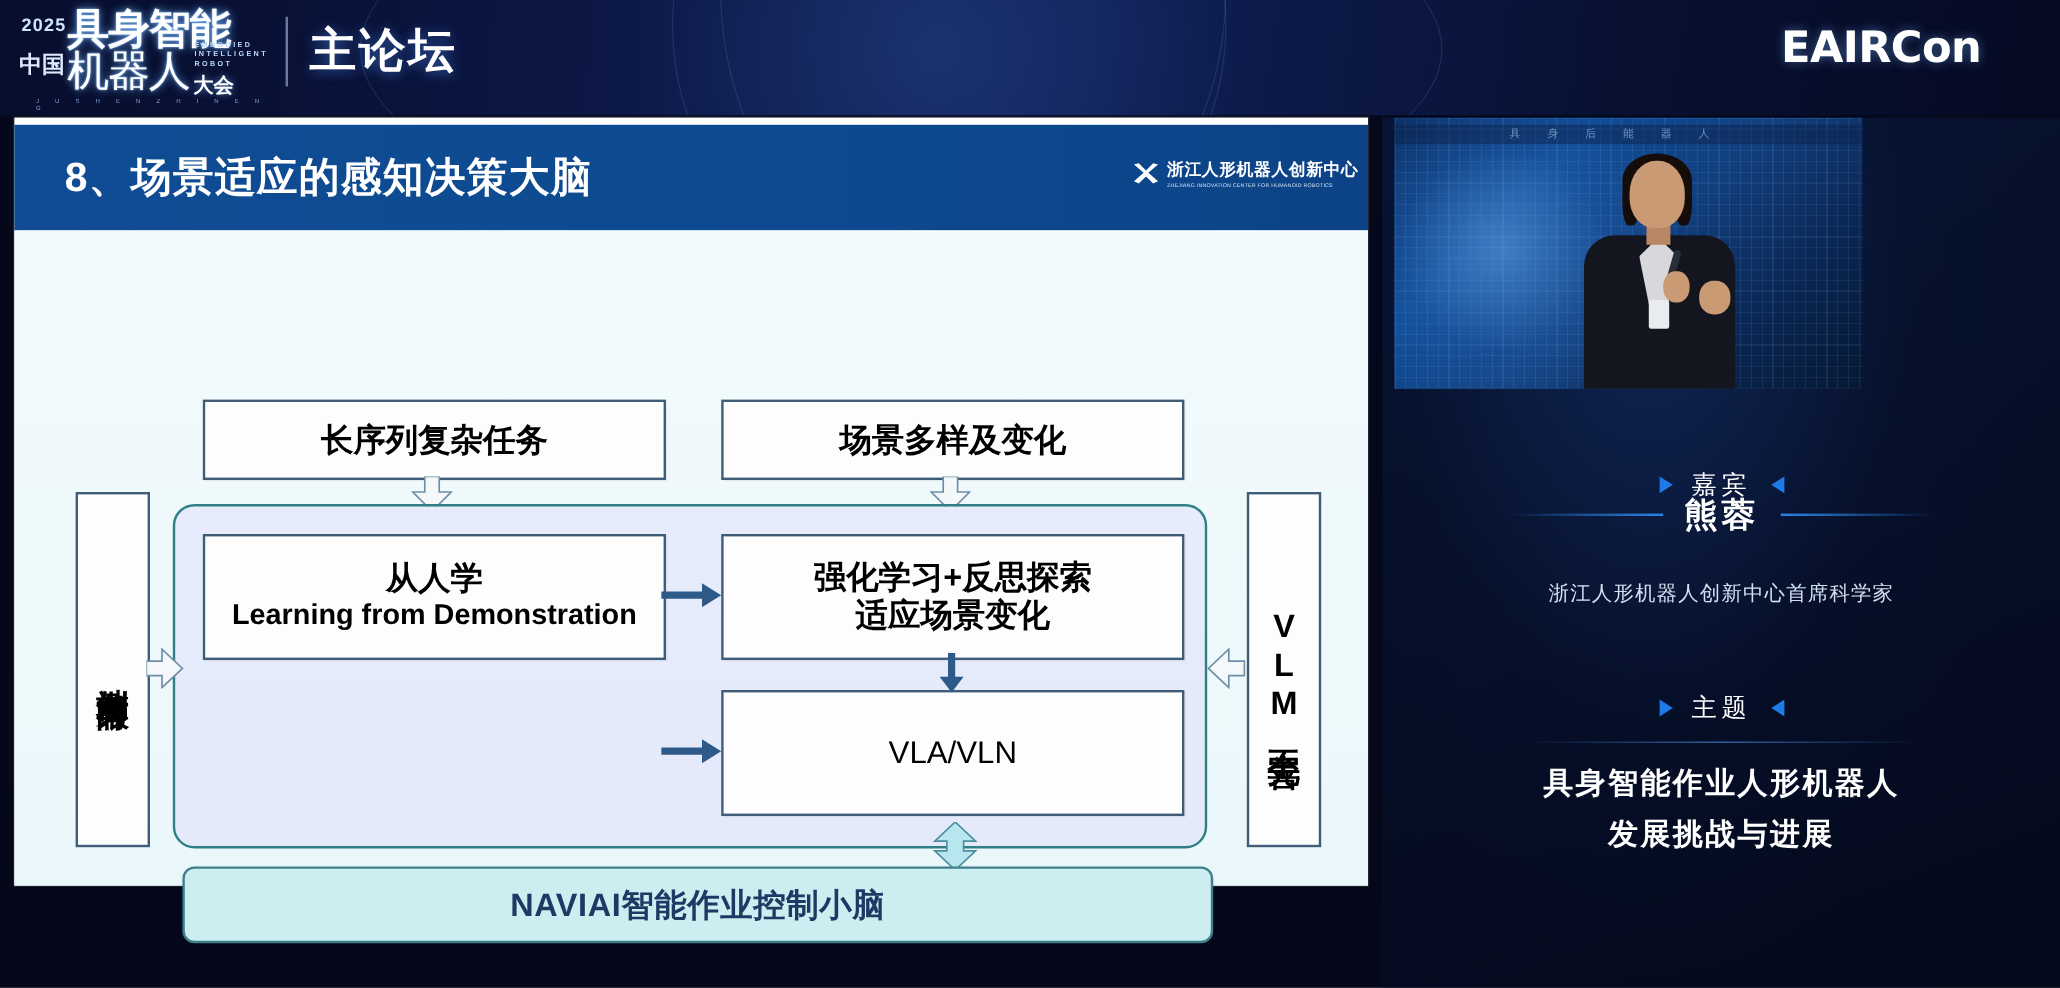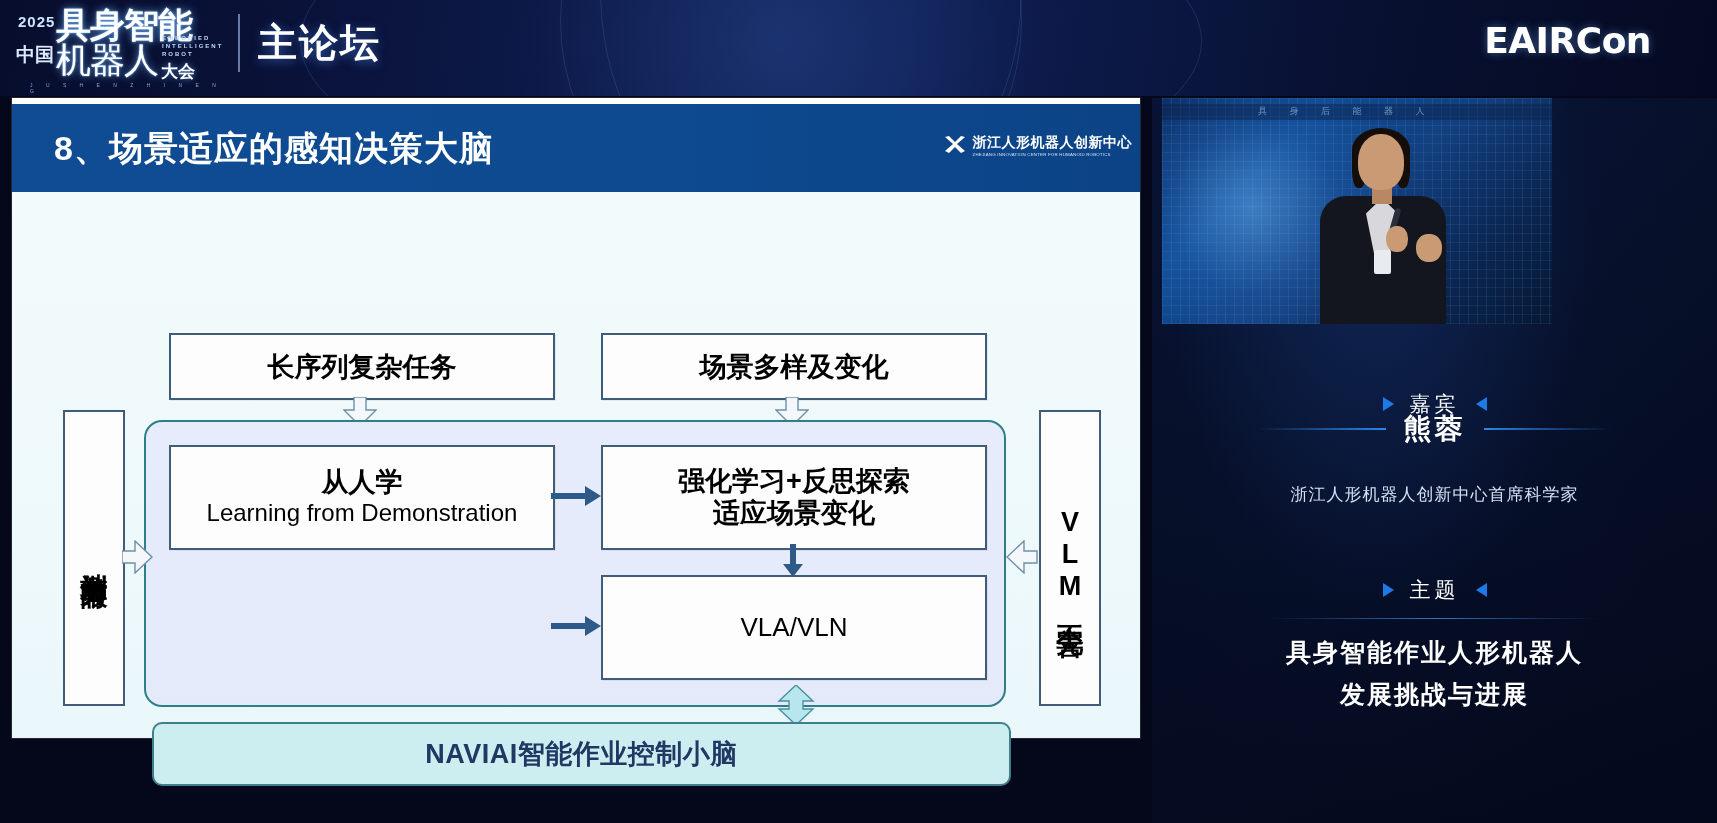--- a/index.html
+++ b/index.html
@@ -154,21 +154,21 @@
     left: 589px; top: 253px; width: 382px; height: 101px; font-size: 0;
   }
   #box-bot-left {
     left: 157px; top: 383px; width: 382px; height: 101px; font-size: 27px;
   }
   #box-bot-right {
     left: 589px; top: 383px; width: 382px; height: 101px; font-size: 26px; font-weight: normal;
   }
   .two-line { line-height: 1.18; }
   .cn-line { font-size: 27px; font-weight: bold; display: block; }
-  .en-line { font-size: 24px; font-weight: normal; display: block; }
+  .en-line { font-size: 24px; font-weight: bold; display: block; }
 
   
   .vbox {
     position: absolute;
     background: #fdfdfd; border: 2px solid #3f5d79;
     display: flex; align-items: center; justify-content: center;
     color: #000; font-weight: bold; font-size: 27px;
     writing-mode: vertical-rl; text-orientation: upright;
     letter-spacing: 2px;
   }

